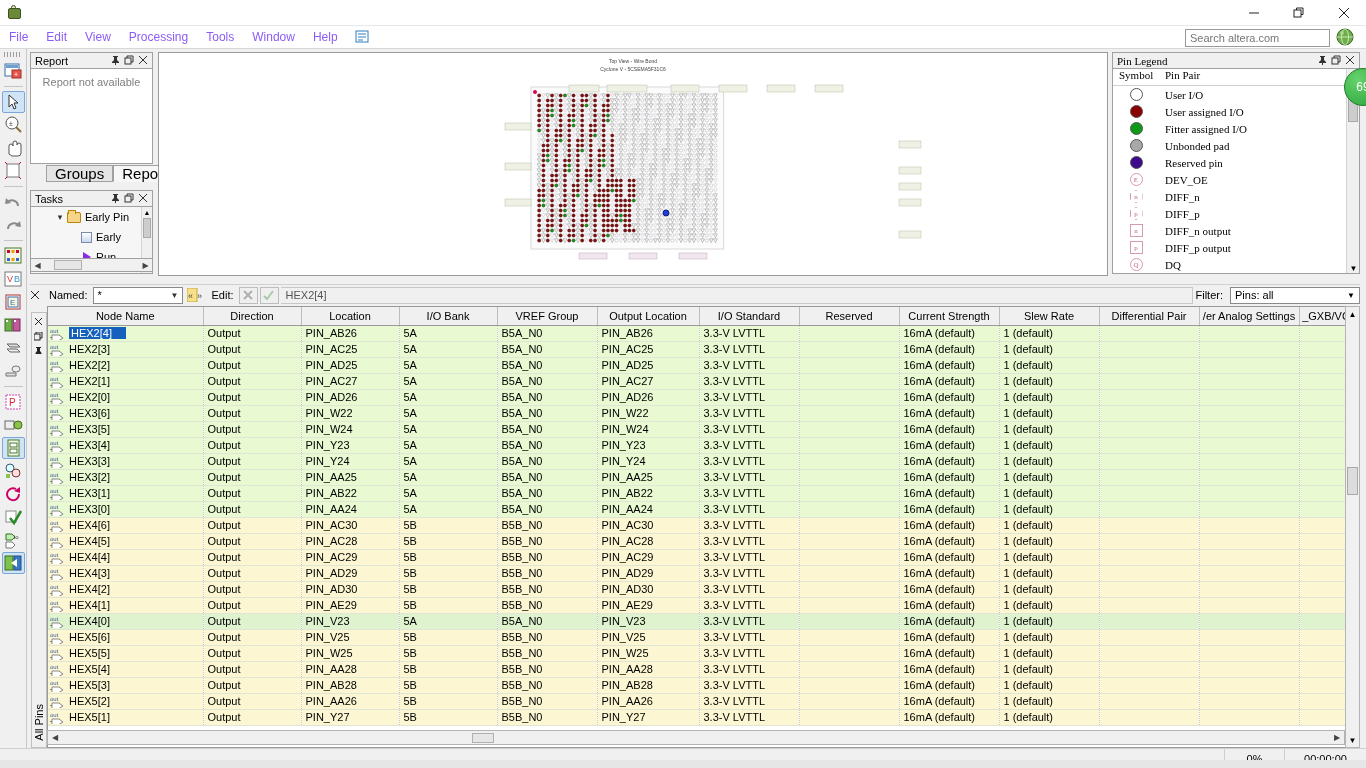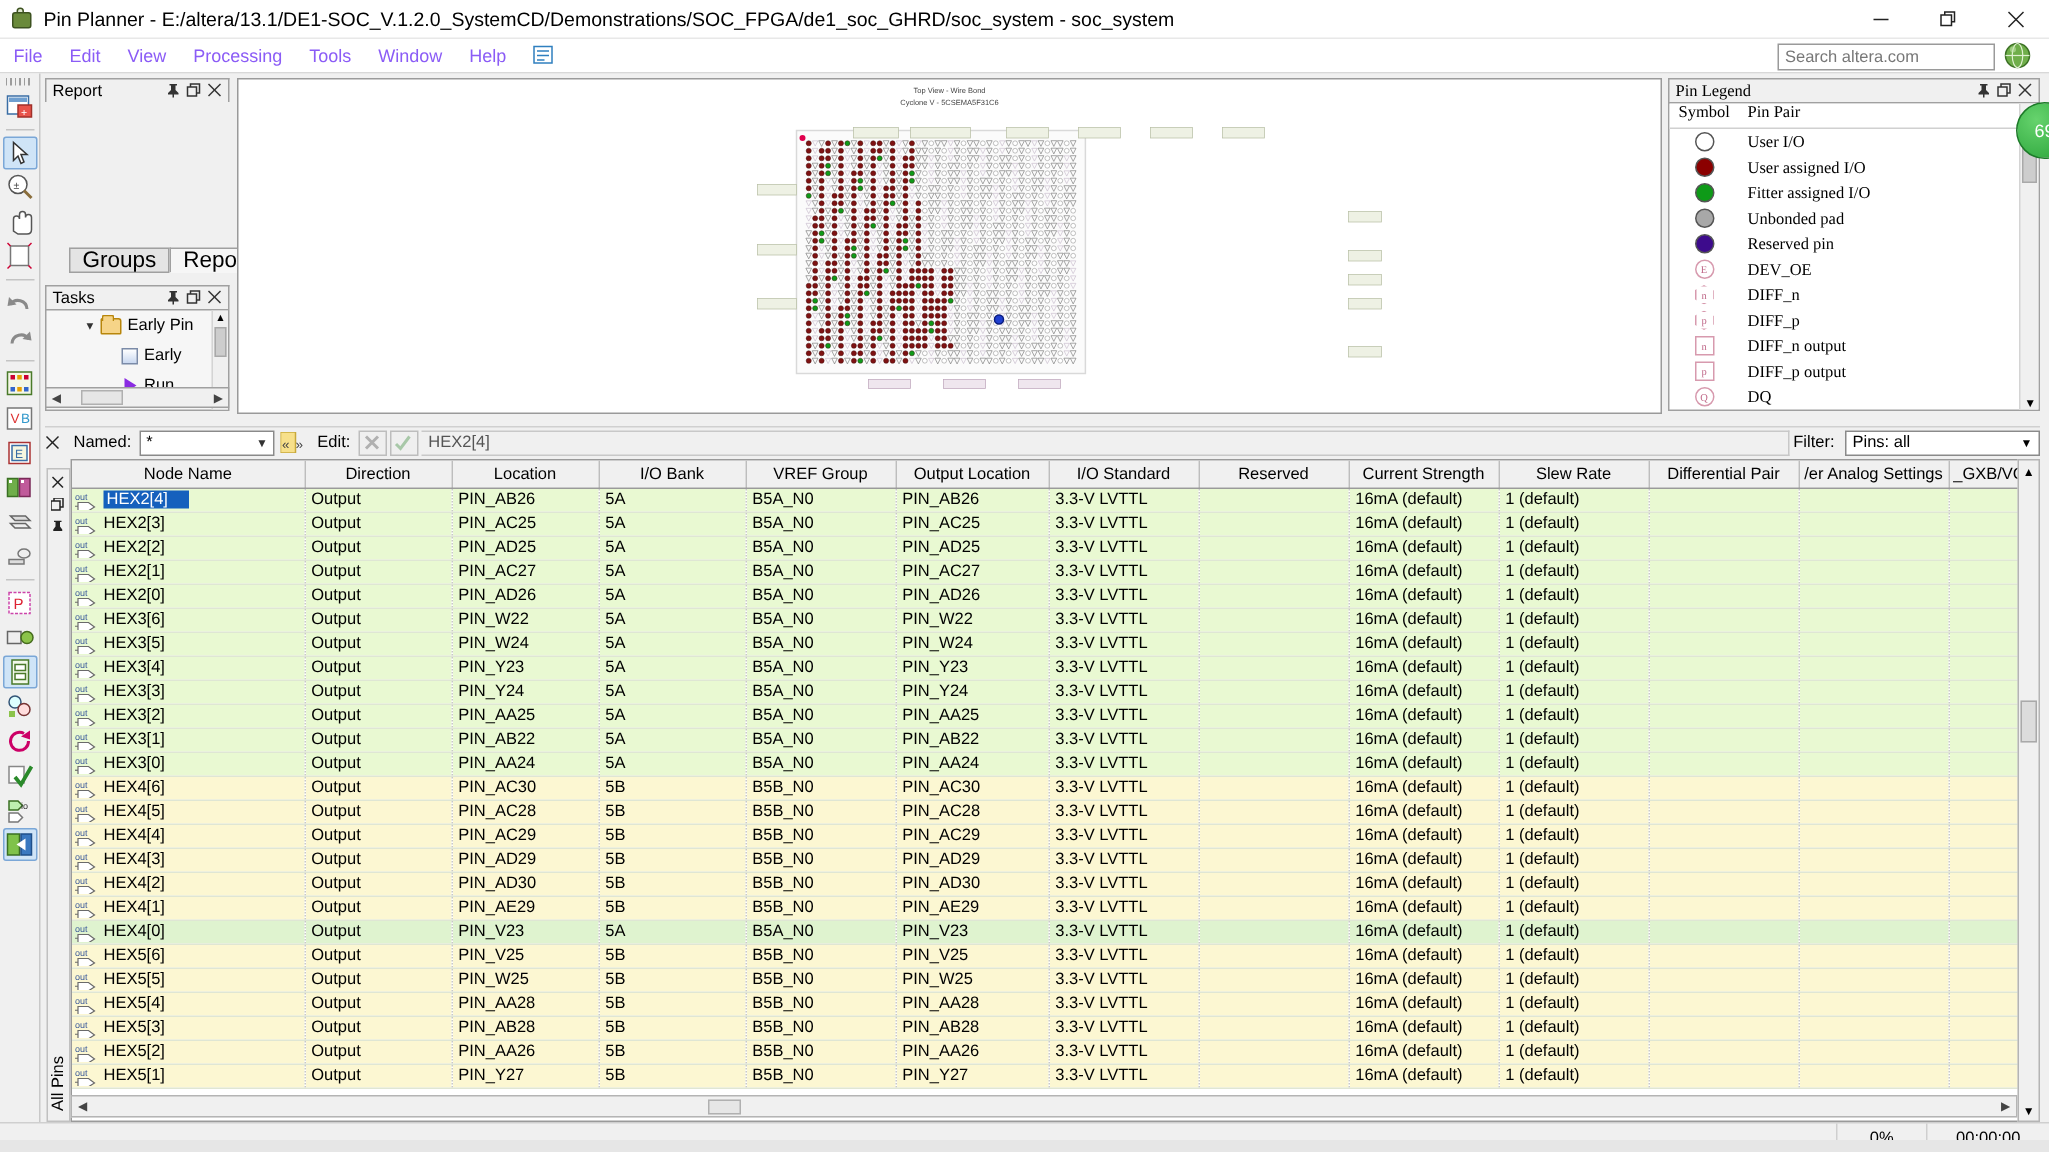--- a/index.html
+++ b/index.html
@@ -202,21 +202,20 @@
 </head>
 <body>
 
 <div id="app">
 
   <div id="titlebar">
     <div id="app-icon">
       <div class="pdot"></div>
         <div class="pbody"></div>
     </div>
-    <div id="title-text">Pin Planner - E:/altera/13.1/DE1-SOC_V.1.2.0_SystemCD/Demonstrations/SOC_FPGA/de1_soc_GHRD/soc_system - soc_system</div>
     <div id="winbtns">
       <div class="wbtn">
         <svg width="12" height="12">
             <line x1="1" y1="6" x2="11" y2="6" stroke="#222" stroke-width="1"></line>
           </svg>
       </div>
       <div class="wbtn">
         <svg width="12" height="12">
             <rect x="1" y="3" width="7" height="7" fill="none" stroke="#222"></rect>
             <polyline points="3.5,3 3.5,1 10,1 10,7.5 8,7.5" fill="none" stroke="#222"></polyline>
@@ -432,20 +431,21 @@
             </svg>
         </div>
         <div class="pic">
           <svg width="11" height="11">
               <line x1="1" y1="1" x2="9" y2="9" stroke="#333"></line>
               <line x1="9" y1="1" x2="1" y2="9" stroke="#333"></line>
             </svg>
         </div>
       </div>
     </div>
+    <div id="report-body">Report not available</div>
   </div>
 
   <div id="report-tabs">
     <div class="rtab">Groups</div>
     <div class="rtab active">Report</div>
   </div>
 
   <div class="panel" id="tasks-panel">
     <div class="panel-head">
       <div class="ptitle">Tasks</div>

